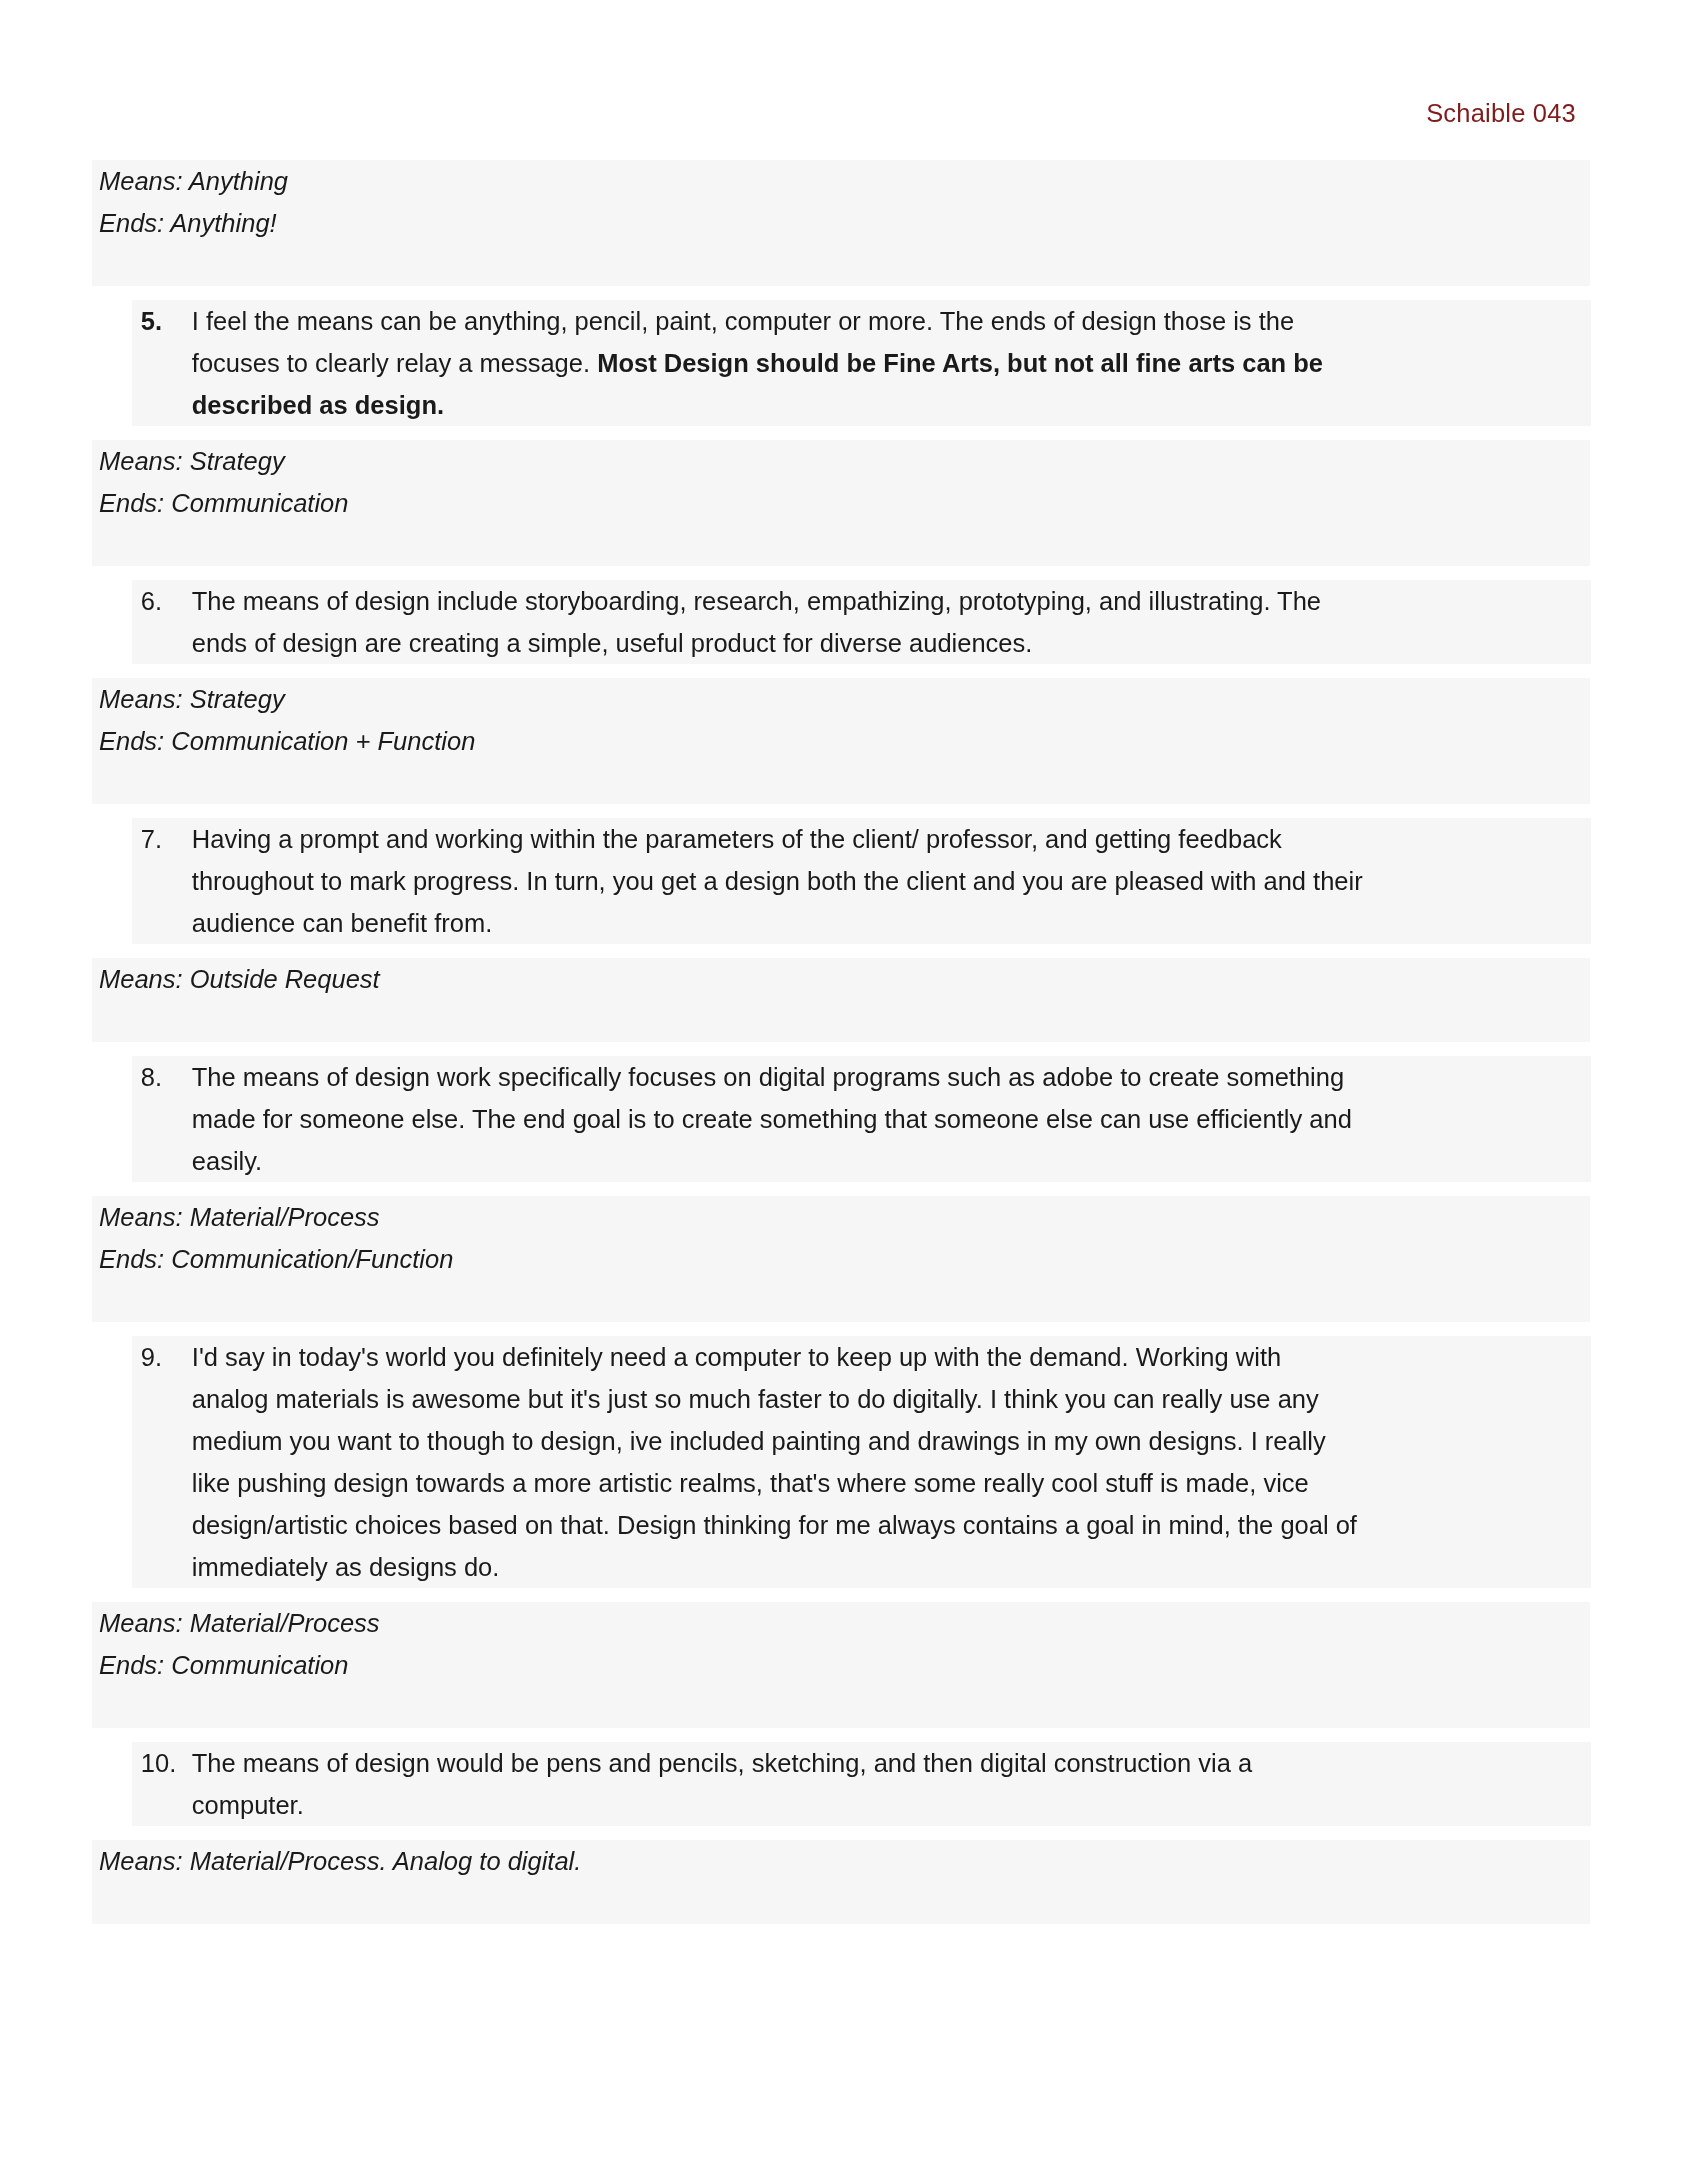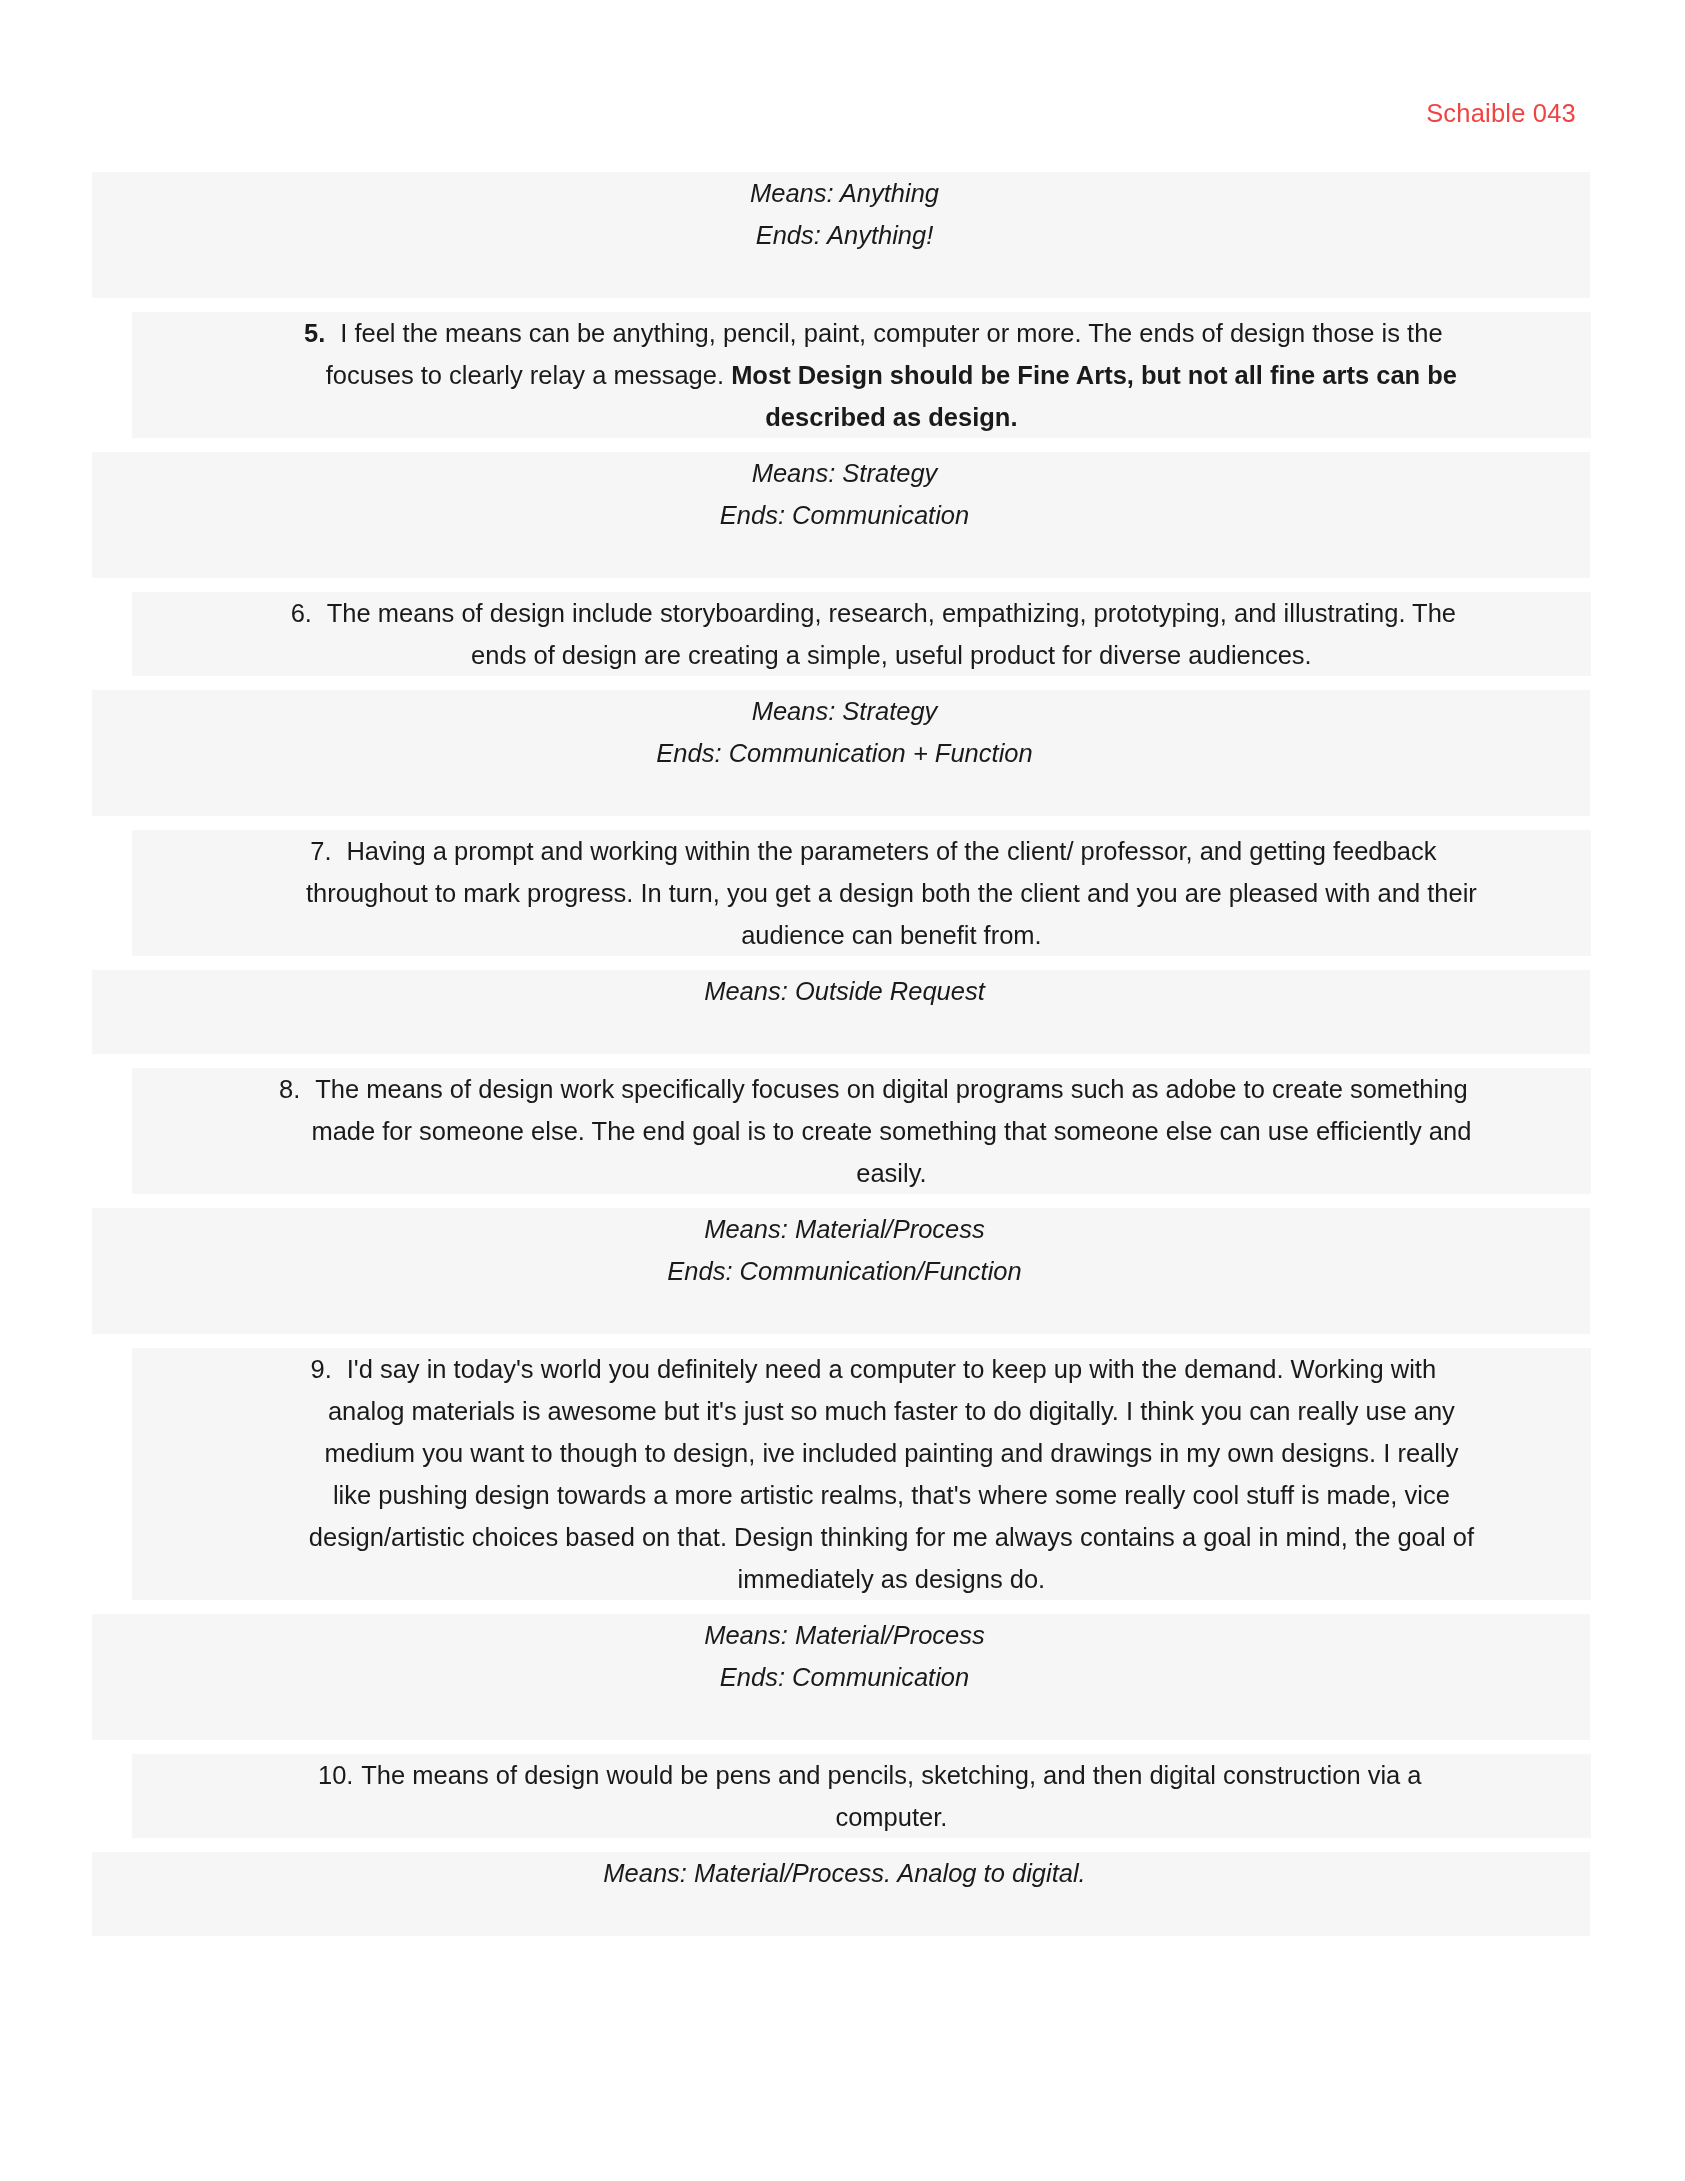--- a/index.html
+++ b/index.html
@@ -13,23 +13,22 @@
 
   
   .header{
     position:absolute; top:99px; right:109px;
     font-size:25.5px; color:#fb0007; letter-spacing:0.2px;
     white-space:nowrap;
   }
 
   
   .body{
-    position:absolute; left:0; top:172px;
+    position:absolute; left:0; top:160px;
     width:1636px;
-    text-align:center;
   }
 
   
   .line{
     box-sizing:border-box;
     background:#f6f6f6;
     color:#1a1a1a;
     font-size:25.5px;
     line-height:42px;
     height:42px;
@@ -61,21 +60,21 @@
   
   .num{display:inline-block; width:51px;}
   .num.b{font-weight:bold;}
   .b{font-weight:bold;}
 </style>
 </head>
 <body>
 
 <div class="page">
 
-  <div class="header" style="color: #ef4444;">Schaible 043</div>
+  <div class="header" style="color: #7f1d1d;">Schaible 043</div>
 
   <div class="body">
       <div class="me-block">
         <div class="line">Means: Anything</div>
         <div class="line">Ends: Anything!</div>
         <div class="line pad"></div>
       </div>
       <div class="gap"></div>
       <div class="li-block">
         <div class="line"><span class="num b">5.</span><span>I feel the means can be anything, pencil, paint, computer or more. The ends of design those is the</span></div>

